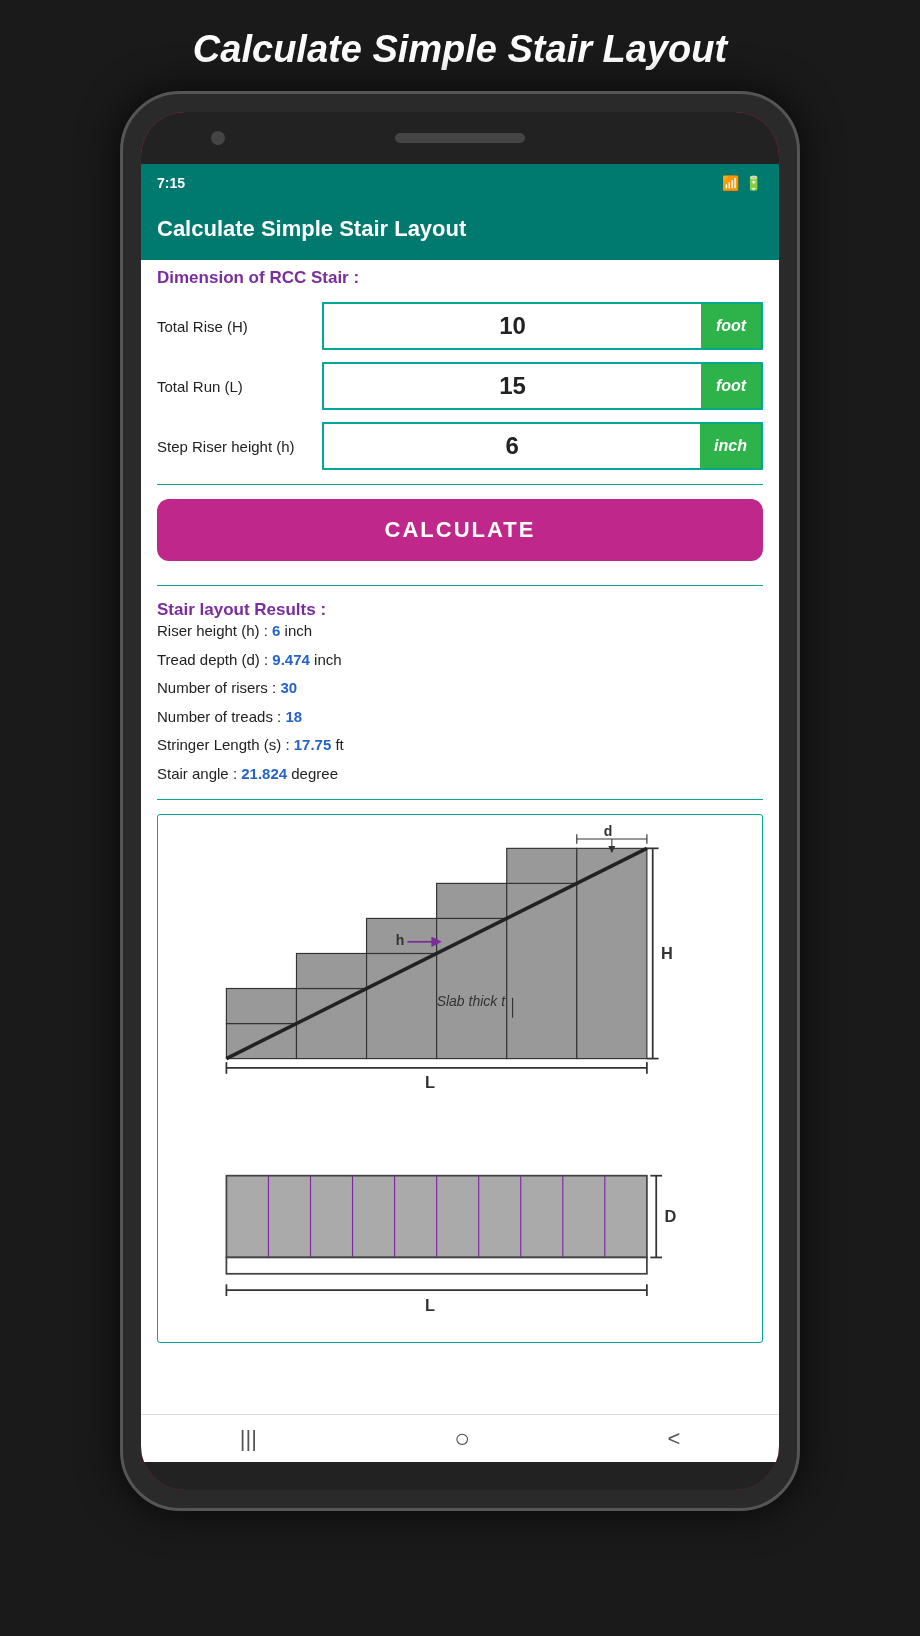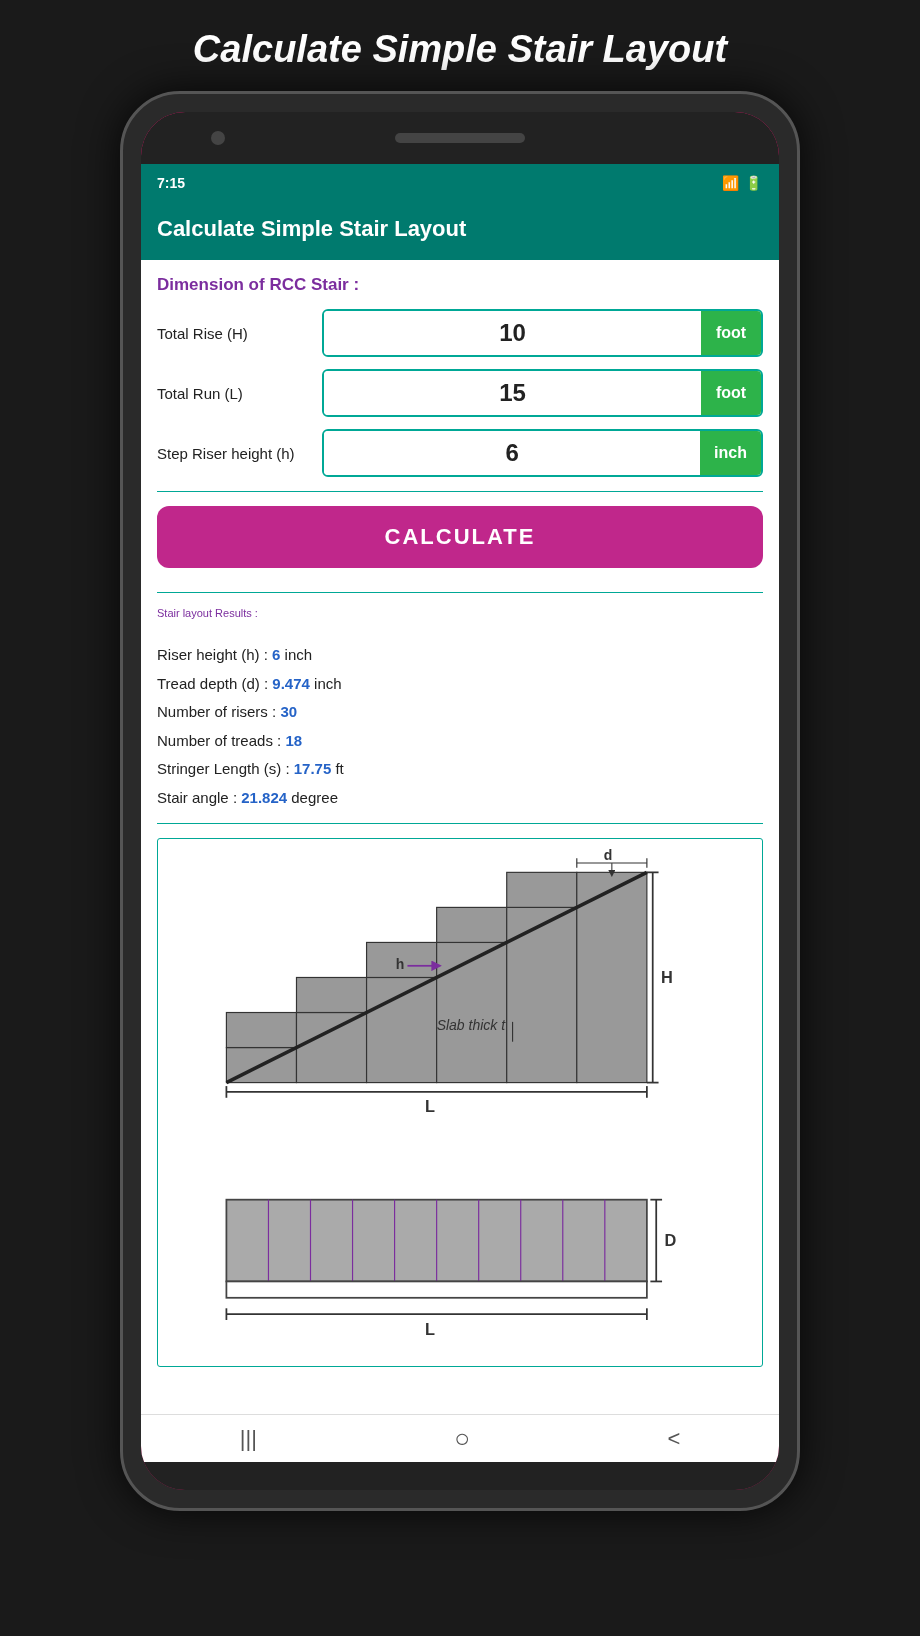--- a/index.html
+++ b/index.html
@@ -99,21 +99,21 @@
     }
     .app-header-title {
       color: white;
       font-size: 22px;
       font-weight: bold;
     }
     
     .content {
       background: white;
       flex: 1;
-      padding: 15px 16px;
+      padding: 8px 16px;
       overflow: hidden;
     }
     .section-title {
       color: #7b2d9e;
       font-size: 17px;
       font-weight: bold;
       margin-bottom: 14px;
     }
     .input-row {
       display: flex;
@@ -124,21 +124,21 @@
     .input-label {
       color: #222;
       font-size: 15px;
       width: 165px;
       flex-shrink: 0;
     }
     .input-wrapper {
       display: flex;
       flex: 1;
       border: 2px solid #00a896;
-      border-radius: 6px;
+      border-radius: 1px;
       overflow: hidden;
     }
     .input-field {
       flex: 1;
       border: none;
       outline: none;
       font-size: 24px;
       font-weight: bold;
       color: #222;
       text-align: center;
@@ -148,20 +148,21 @@
     .input-unit {
       background: #2db34a;
       color: white;
       font-size: 16px;
       font-weight: bold;
       padding: 0 14px;
       display: flex;
       align-items: center;
       justify-content: center;
       min-width: 60px;
+      font-style: italic;
     }
     .divider {
       border: none;
       border-top: 1.5px solid #00a896;
       margin: 14px 0;
     }
     .calc-button {
       background: #c0278b;
       color: white;
       border: none;
@@ -169,23 +170,23 @@
       width: 100%;
       padding: 18px;
       font-size: 22px;
       font-weight: bold;
       letter-spacing: 2px;
       cursor: pointer;
       margin-bottom: 10px;
     }
     .results-title {
       color: #7b2d9e;
-      font-size: 11px;
-      font-weight: normal;
-      margin-bottom: 25px;
+      font-size: 17px;
+      font-weight: bold;
+      margin-bottom: 0;
     }
     .result-row {
       font-size: 15px;
       color: #222;
       margin-bottom: 6px;
       line-height: 1.5;
     }
     .result-value {
       color: #2563c7;
       font-weight: bold;

